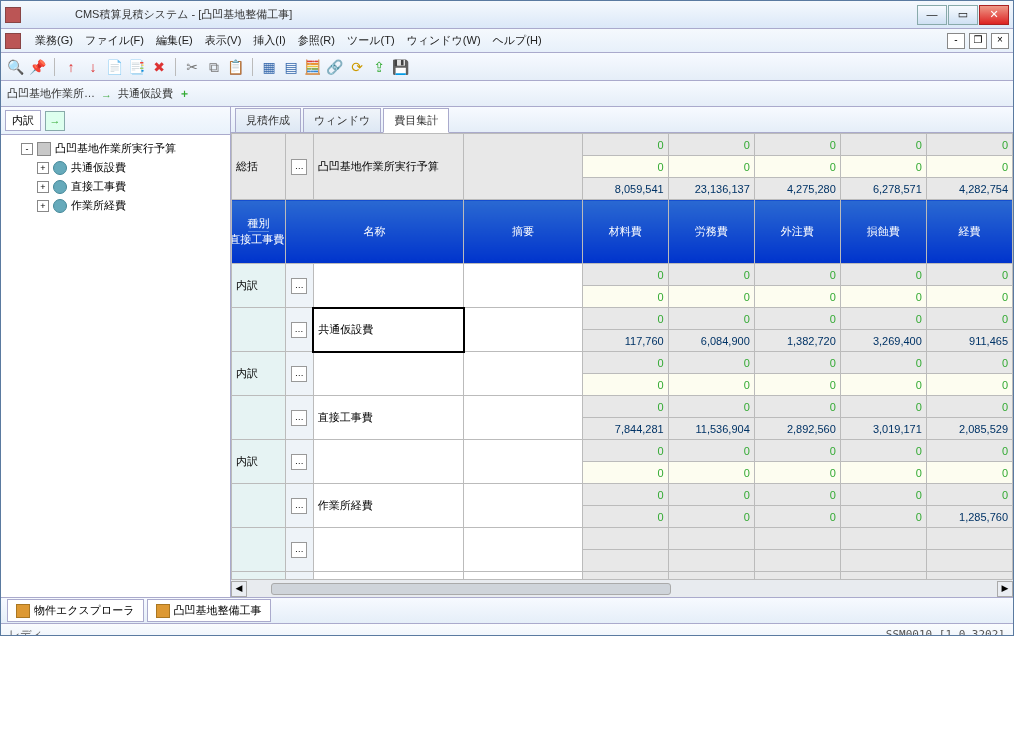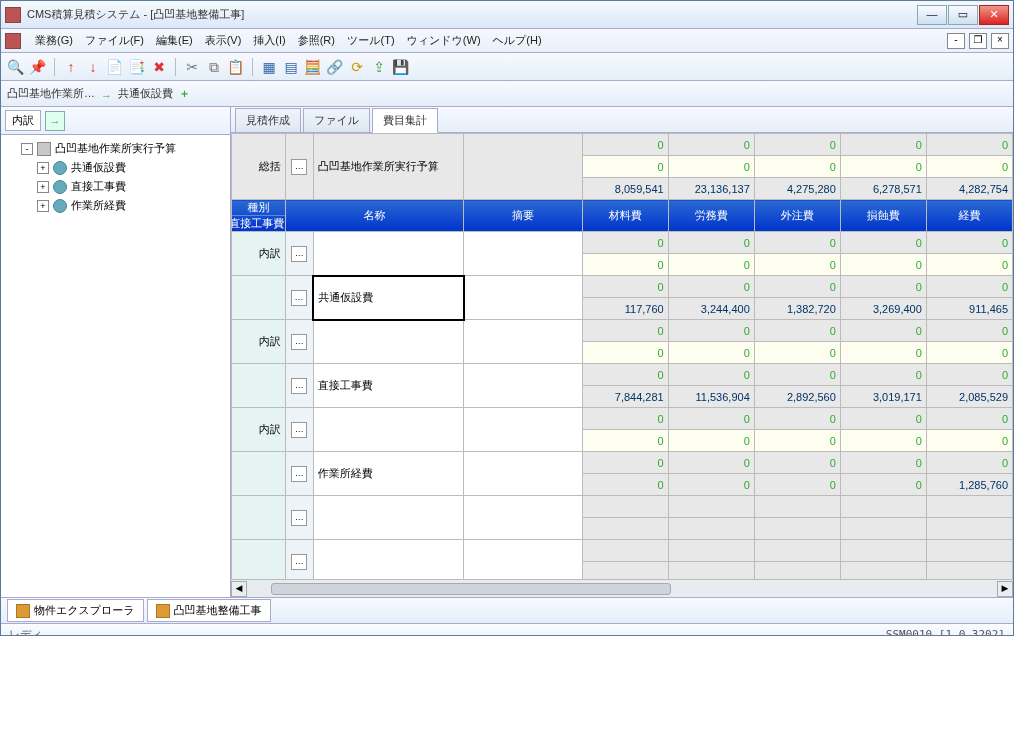--- a/index.html
+++ b/index.html
@@ -1,21 +1,21 @@
 <!DOCTYPE html>
 <html><head>
 <meta charset="utf-8">
 <style>
 * { box-sizing: border-box; margin: 0; padding: 0; font-family: "MS PGothic", "Meiryo", sans-serif; font-size: 11px; }
 body { background: #fff; width: 1014px; height: 636px; overflow: hidden; border: 1px solid #5a7aa0; }
 
 
 .titlebar { height: 28px; background: linear-gradient(#f5f9fd,#dbe8f8); border-bottom: 1px solid #aac; display: flex; align-items: center; padding: 0 4px; }
 .titlebar .app-icon { width: 16px; height: 16px; margin-right: 6px; background: #b55; border: 1px solid #844; }
-.titlebar .title { flex: 1; color: #333; }
+.titlebar .title { flex: 1; color: #333; margin-left: 48px; }
 .win-btns { display: flex; gap: 1px; }
 .win-btn { width: 30px; height: 20px; background: linear-gradient(#f8fbff,#cfe0f3); border: 1px solid #8aa; text-align: center; line-height: 16px; font-size: 11px; color: #222; }
 .win-btn.close { background: linear-gradient(#e98,#d22); color: #fff; border-color: #a22; }
 
 
 .menubar { height: 24px; background: linear-gradient(#f5f9fd,#e7f0fa); border-bottom: 1px solid #aac; display: flex; align-items: center; padding: 0 4px; }
 .menubar .sys-icon { width: 16px; height: 16px; margin-right: 8px; background: #b55; border: 1px solid #844; }
 .menubar .menu-item { padding: 3px 6px; color: #222; }
 .mdi-btns { margin-left: auto; display: flex; gap: 4px; }
 .mdi-btn { width: 18px; height: 16px; border: 1px solid #888; background: #fff; text-align: center; line-height: 12px; font-size: 10px; }
@@ -54,30 +54,30 @@
 .tab { padding: 4px 10px; border: 1px solid #aac; border-bottom: none; margin-right: 2px; background: linear-gradient(#f0f4fa,#dde8f4); color: #333; }
 .tab.active { background: #fff; border-bottom: 1px solid #fff; position: relative; top: 1px; }
 
 
 .grid-wrap { flex: 1; overflow: auto; background: #fff; position: relative; }
 table.grid { border-collapse: collapse; width: 100%; table-layout: fixed; }
 .grid th, .grid td { border: 1px solid #bbb; height: 22px; padding: 0 4px; overflow: hidden; white-space: nowrap; text-overflow: ellipsis; font-size: 11px; }
 .grid td.num { text-align: right; color: #036; background: #e8e8e8; }
 .grid td.num.zero { color: #3a3; }
 .grid td.num.yellow { background: #fdfdf0; }
-.grid .row-type { background: #e6f3f3; text-align: right; }
+.grid .row-type { background: #e6f3f3; text-align: left; }
 .grid .btn-cell { width: 20px; text-align: center; background: #eef3f8; }
 .grid .btn-cell .dots { display: inline-block; width: 16px; height: 16px; border: 1px solid #999; background: #fff; line-height: 12px; font-size: 9px; }
 .grid td.input { background: #fff; }
 .grid td.selected { border: 2px solid #000; }
 
 
 .grid tr.sum-hdr td { background: #e8e8e8; }
 .grid tr.blue-hdr th { background: linear-gradient(#2a69d2,#0033cc); color: #fff; text-align: center; font-weight: normal; padding: 4px; height: 26px; }
-.grid tr.blue-hdr th.split { padding: 0; text-align: right; }
+.grid tr.blue-hdr th.split { padding: 16px; text-align: right; }
 .split-inner { display: flex; flex-direction: column; height: 100%; }
 .split-inner div { flex: 1; display: flex; align-items: center; justify-content: center; border-bottom: 1px solid #5a88e0; }
 .split-inner div:last-child { border-bottom: none; }
 
 
 .hscroll { height: 18px; background: #e8ebef; border-top: 1px solid #bbb; position: relative; display: flex; align-items: center; }
 .hscroll .thumb { position: absolute; left: 40px; width: 400px; height: 12px; background: #cfd4da; border: 1px solid #aaa; border-radius: 3px; top: 3px; }
 .hscroll .arrow-l, .hscroll .arrow-r { width: 16px; height: 16px; border: 1px solid #aaa; background: #eaedf2; text-align: center; line-height: 12px; font-size: 9px; }
 .hscroll .arrow-r { margin-left: auto; }
 
@@ -225,21 +225,21 @@
               <span>作業所経費</span>
             </li>
         </ul>
       </ul>
     </div>
   </div>
 
   <div class="right-panel">
     <div class="tabs">
       <div class="tab">見積作成</div>
-      <div class="tab">ファイル</div>
+      <div class="tab">ウィンドウ</div>
       <div class="tab active">費目集計</div>
     </div>
 
     <div class="grid-wrap">
       <table class="grid">
         <colgroup>
           <col style="width:50px">
             <col style="width:26px">
             <col style="width:140px">
             <col style="width:110px">
@@ -318,21 +318,21 @@
               <td class="input selected" rowspan="2">共通仮設費</td>
               <td class="input" rowspan="2"></td>
               <td class="num zero">0</td>
               <td class="num zero">0</td>
               <td class="num zero">0</td>
               <td class="num zero">0</td>
               <td class="num zero">0</td>
             </tr>
             <tr>
               <td class="num">117,760</td>
-              <td class="num">3,244,400</td>
+              <td class="num">6,084,900</td>
               <td class="num">1,382,720</td>
               <td class="num">3,269,400</td>
               <td class="num">911,465</td>
             </tr>
             <tr>
               <td class="row-type" rowspan="2">内訳</td>
               <td class="btn-cell" rowspan="2"><span class="dots">…</span></td>
               <td class="input" rowspan="2"></td>
               <td class="input" rowspan="2"></td>
               <td class="num zero">0</td>

